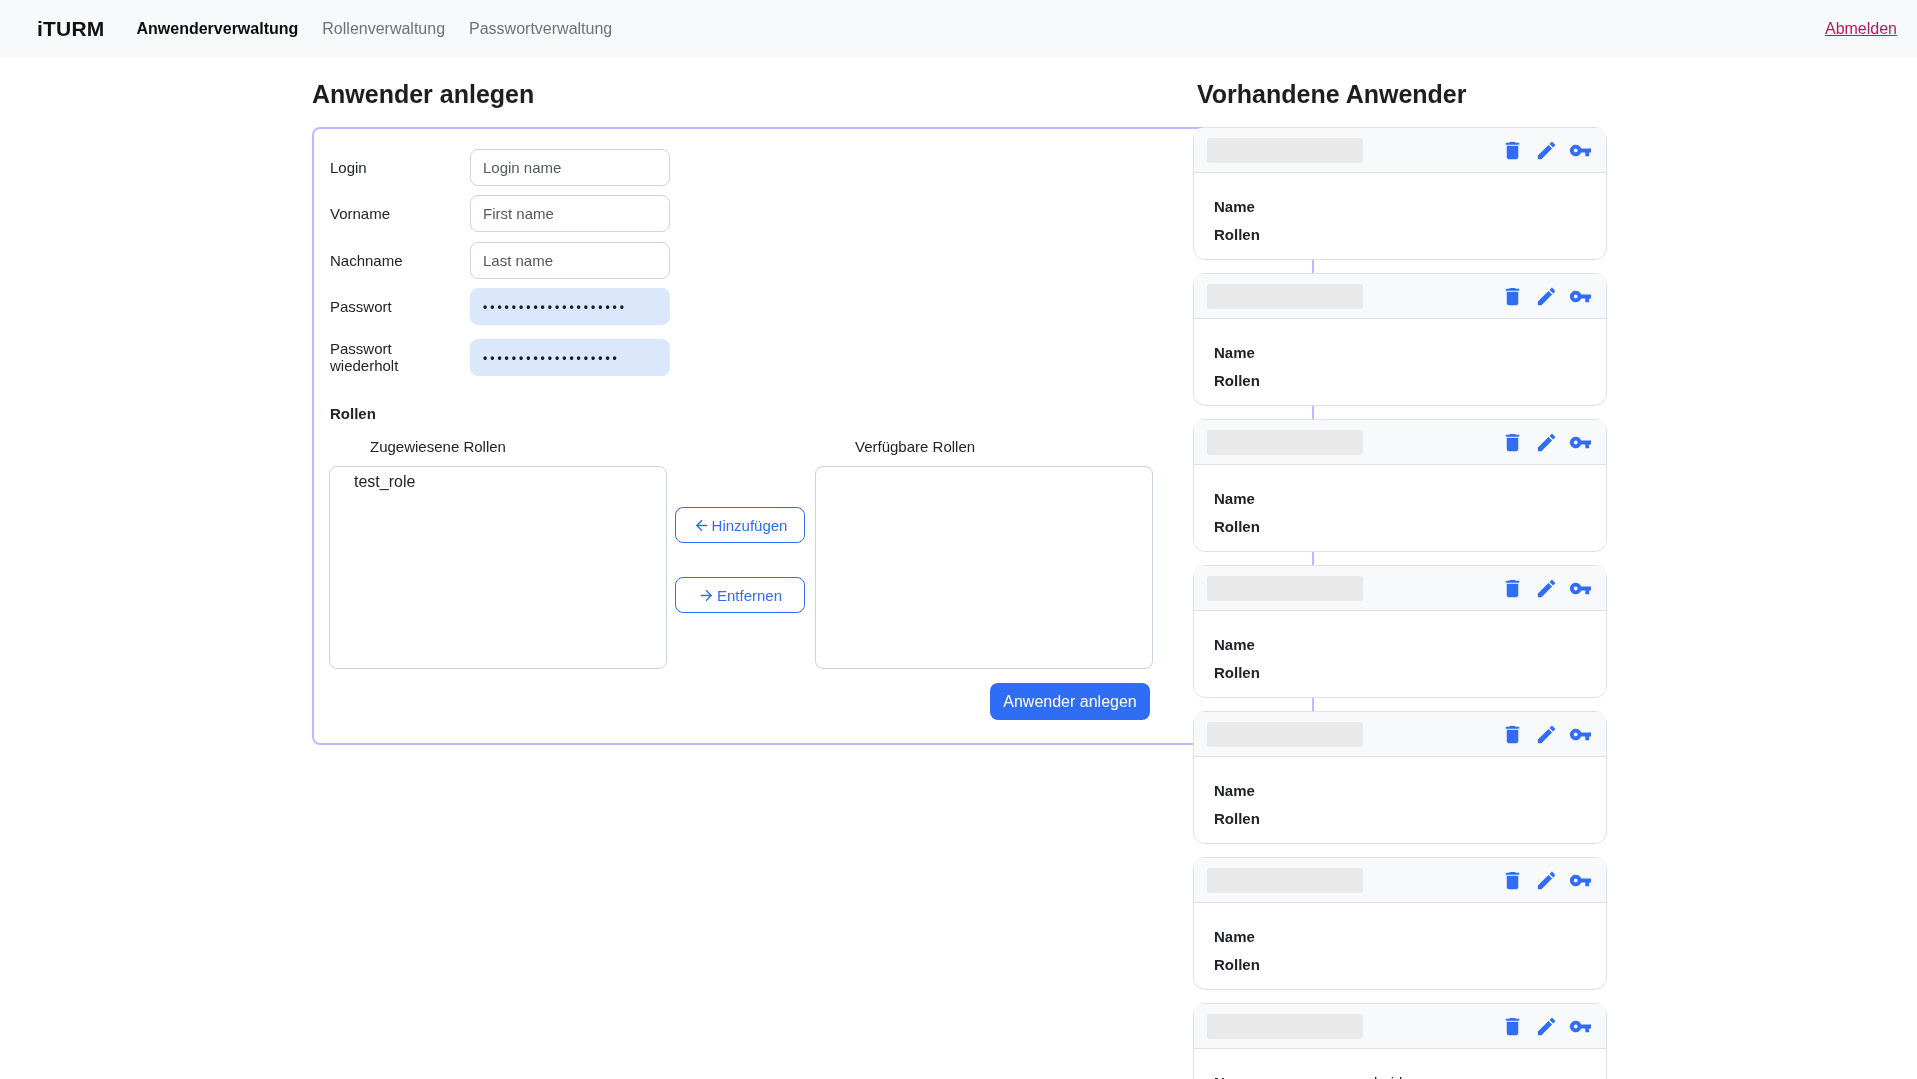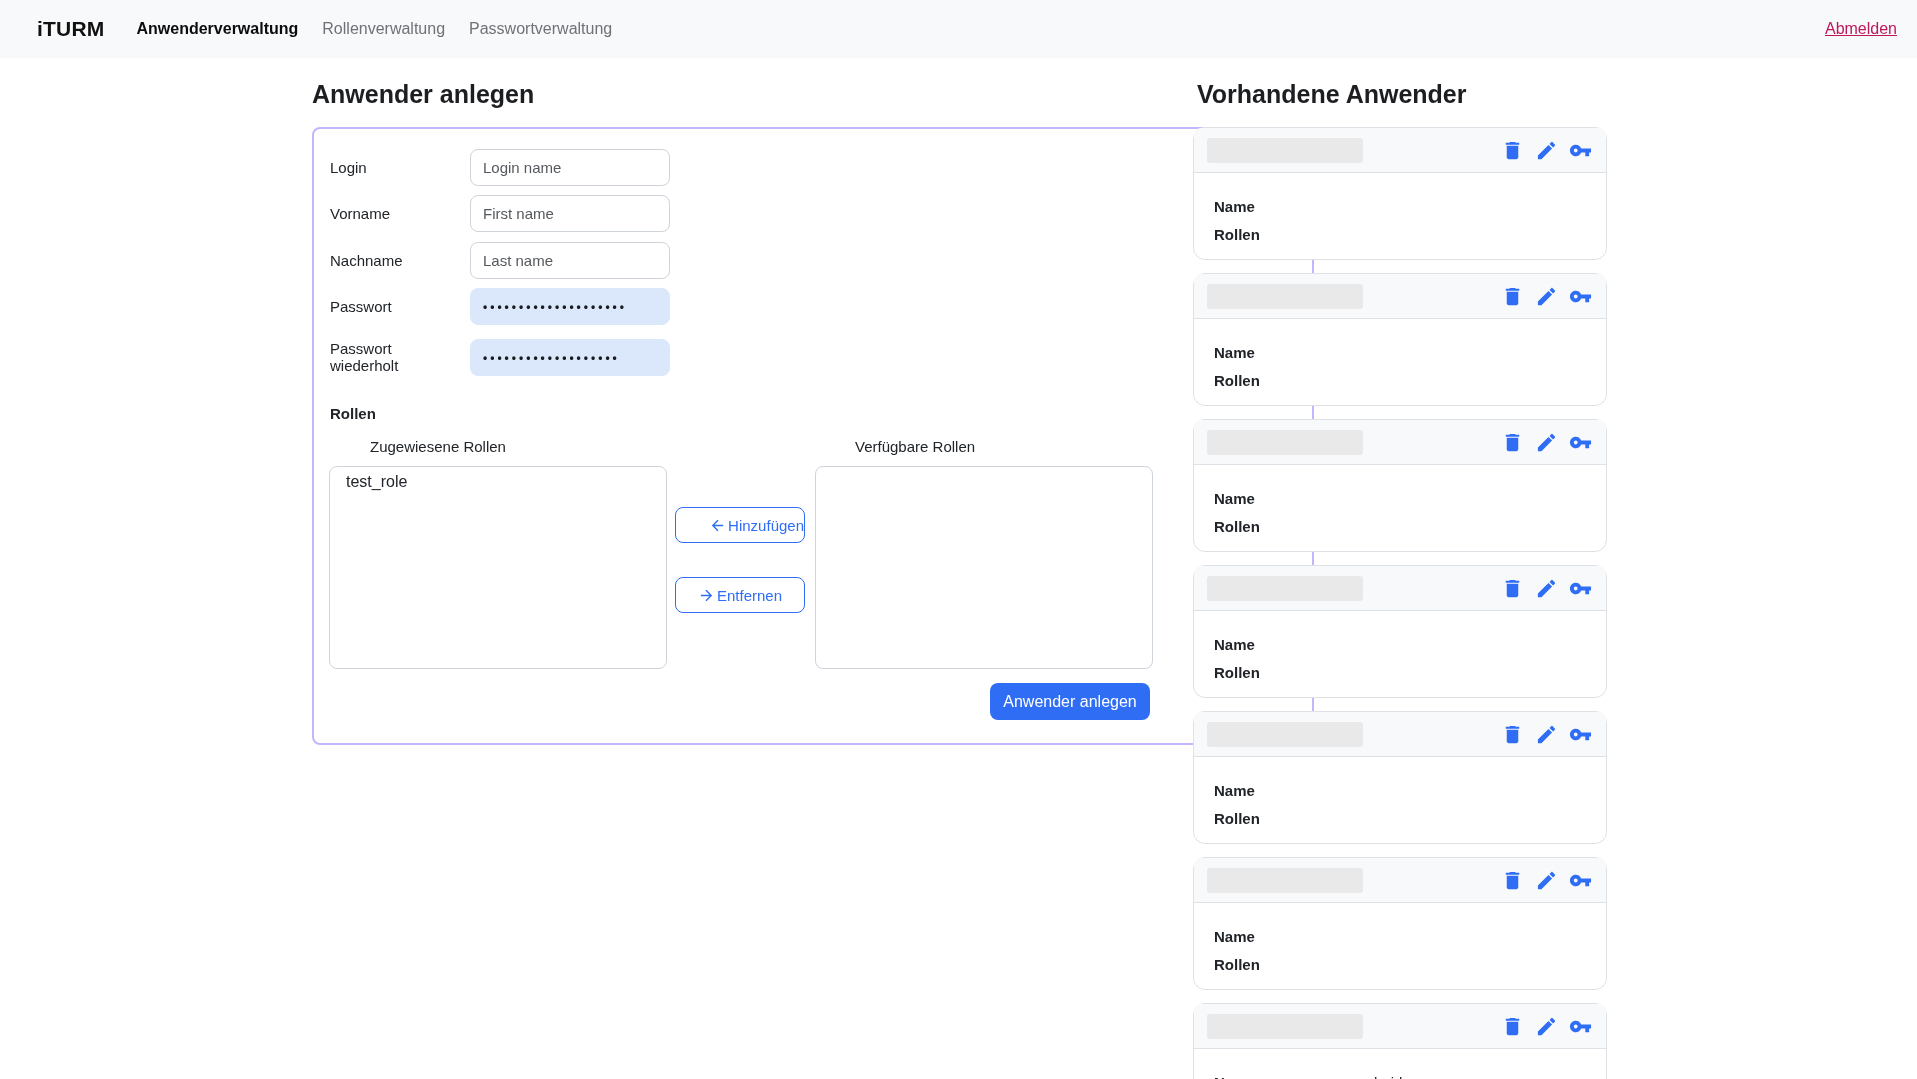--- a/index.html
+++ b/index.html
@@ -117,26 +117,26 @@
   <input class="f-input pw" style="top: 159px;" type="text" value="••••••••••••••••••••">
 
   <label class="f-label" style="top:205px;height:46px;width:125px;line-height:1.15;">Passwort wiederholt</label>
   <input class="f-input pw" style="top: 210px;" type="text" value="•••••••••••••••••••">
 
   <div class="roles-heading">Rollen</div>
 
   <div class="list-label" style="left:16px;">Zugewiesene Rollen</div>
   <div class="list-label" style="left:501px;">Verfügbare Rollen</div>
 
-  <div class="role-listbox" style="left:15px;">
+  <div class="role-listbox" style="left:15px;padding-left:8px;">
     <div class="role-option">test_role</div>
   </div>
   <div class="role-listbox" style="left:501px;"></div>
 
-  <button class="transfer-btn" style="top:378px;justify-content:flex-end;">
+  <button class="transfer-btn" style="top:378px;">
     <svg viewBox="0 0 24 24">
         <path d="M20 11H7.83l5.59-5.59L12 4l-8 8 8 8 1.41-1.41L7.83 13H20v-2z"></path>
       </svg>
     <span>Hinzufügen</span>
   </button>
   <button class="transfer-btn" style="top:448px;">
     <svg viewBox="0 0 24 24">
         <path d="M12 4l-1.41 1.41L16.17 11H4v2h12.17l-5.58 5.59L12 20l8-8z"></path>
       </svg>
     <span>Entfernen</span>

